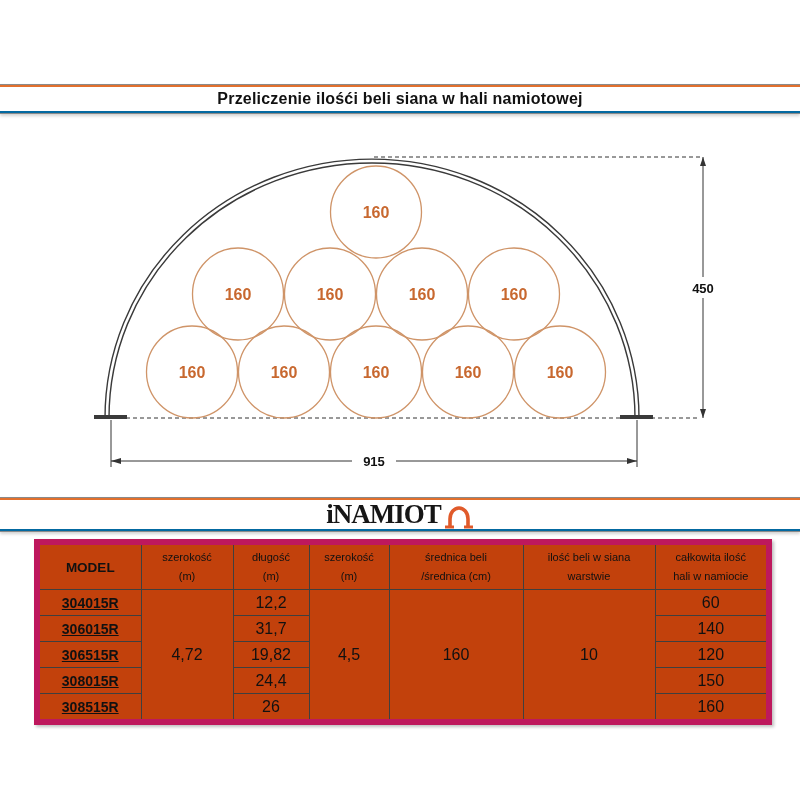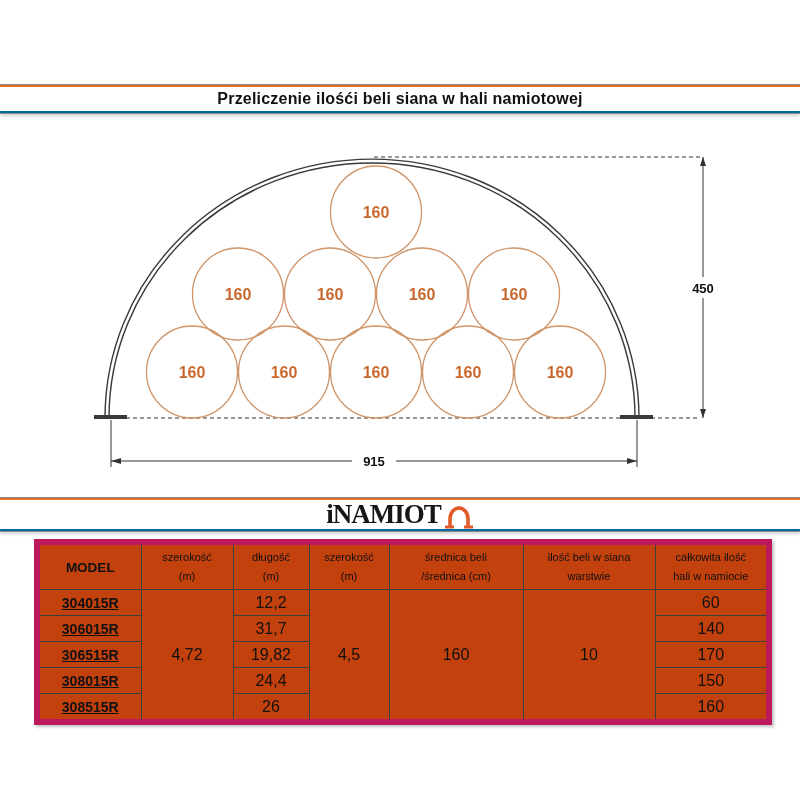--- a/index.html
+++ b/index.html
@@ -191,21 +191,21 @@
     <td>60</td>
   </tr>
   <tr>
     <td class="model">306015R</td>
     <td>31,7</td>
     <td>140</td>
   </tr>
   <tr>
     <td class="model">306515R</td>
     <td>19,82</td>
-    <td>170</td>
+    <td>120</td>
   </tr>
   <tr>
     <td class="model">308015R</td>
     <td>24,4</td>
     <td>150</td>
   </tr>
   <tr>
     <td class="model">308515R</td>
     <td>26</td>
     <td>160</td>

